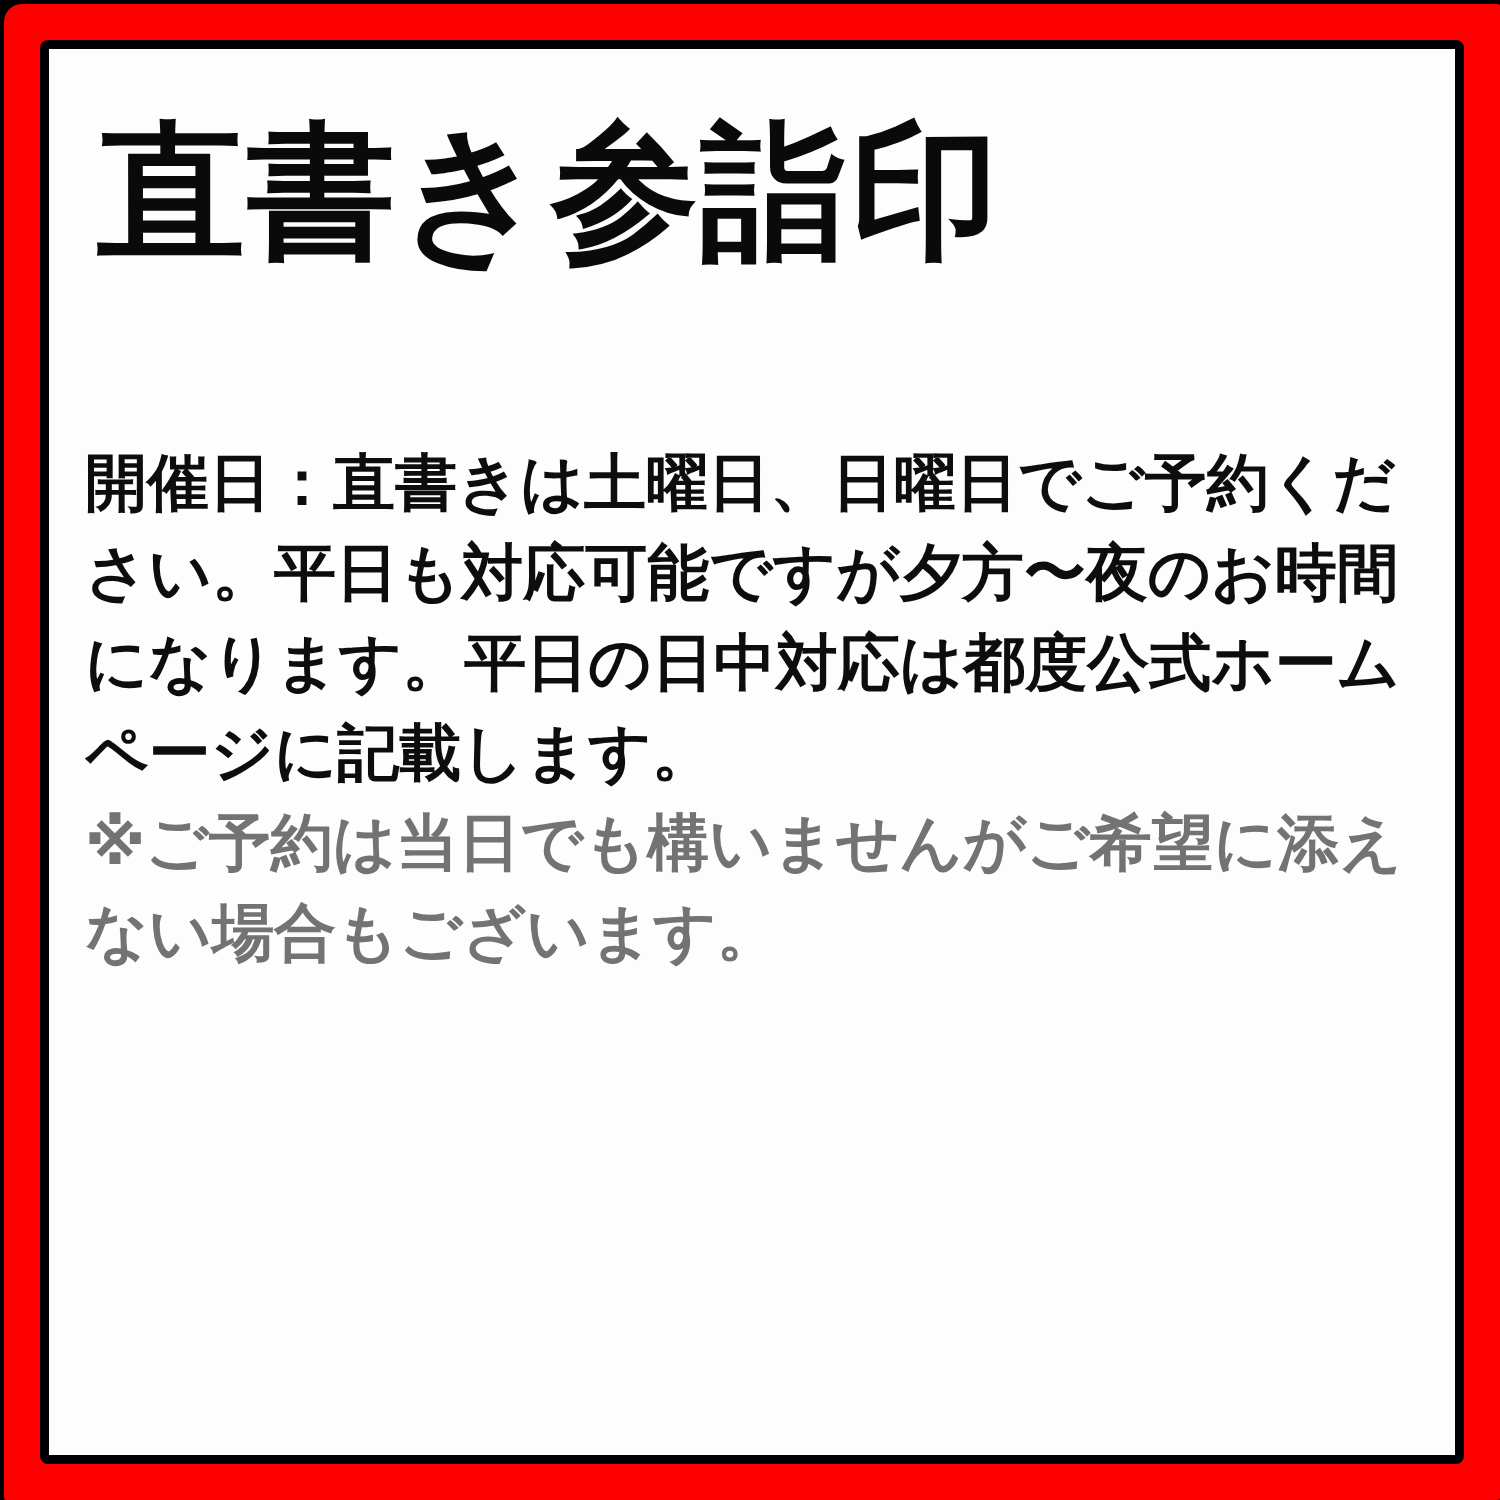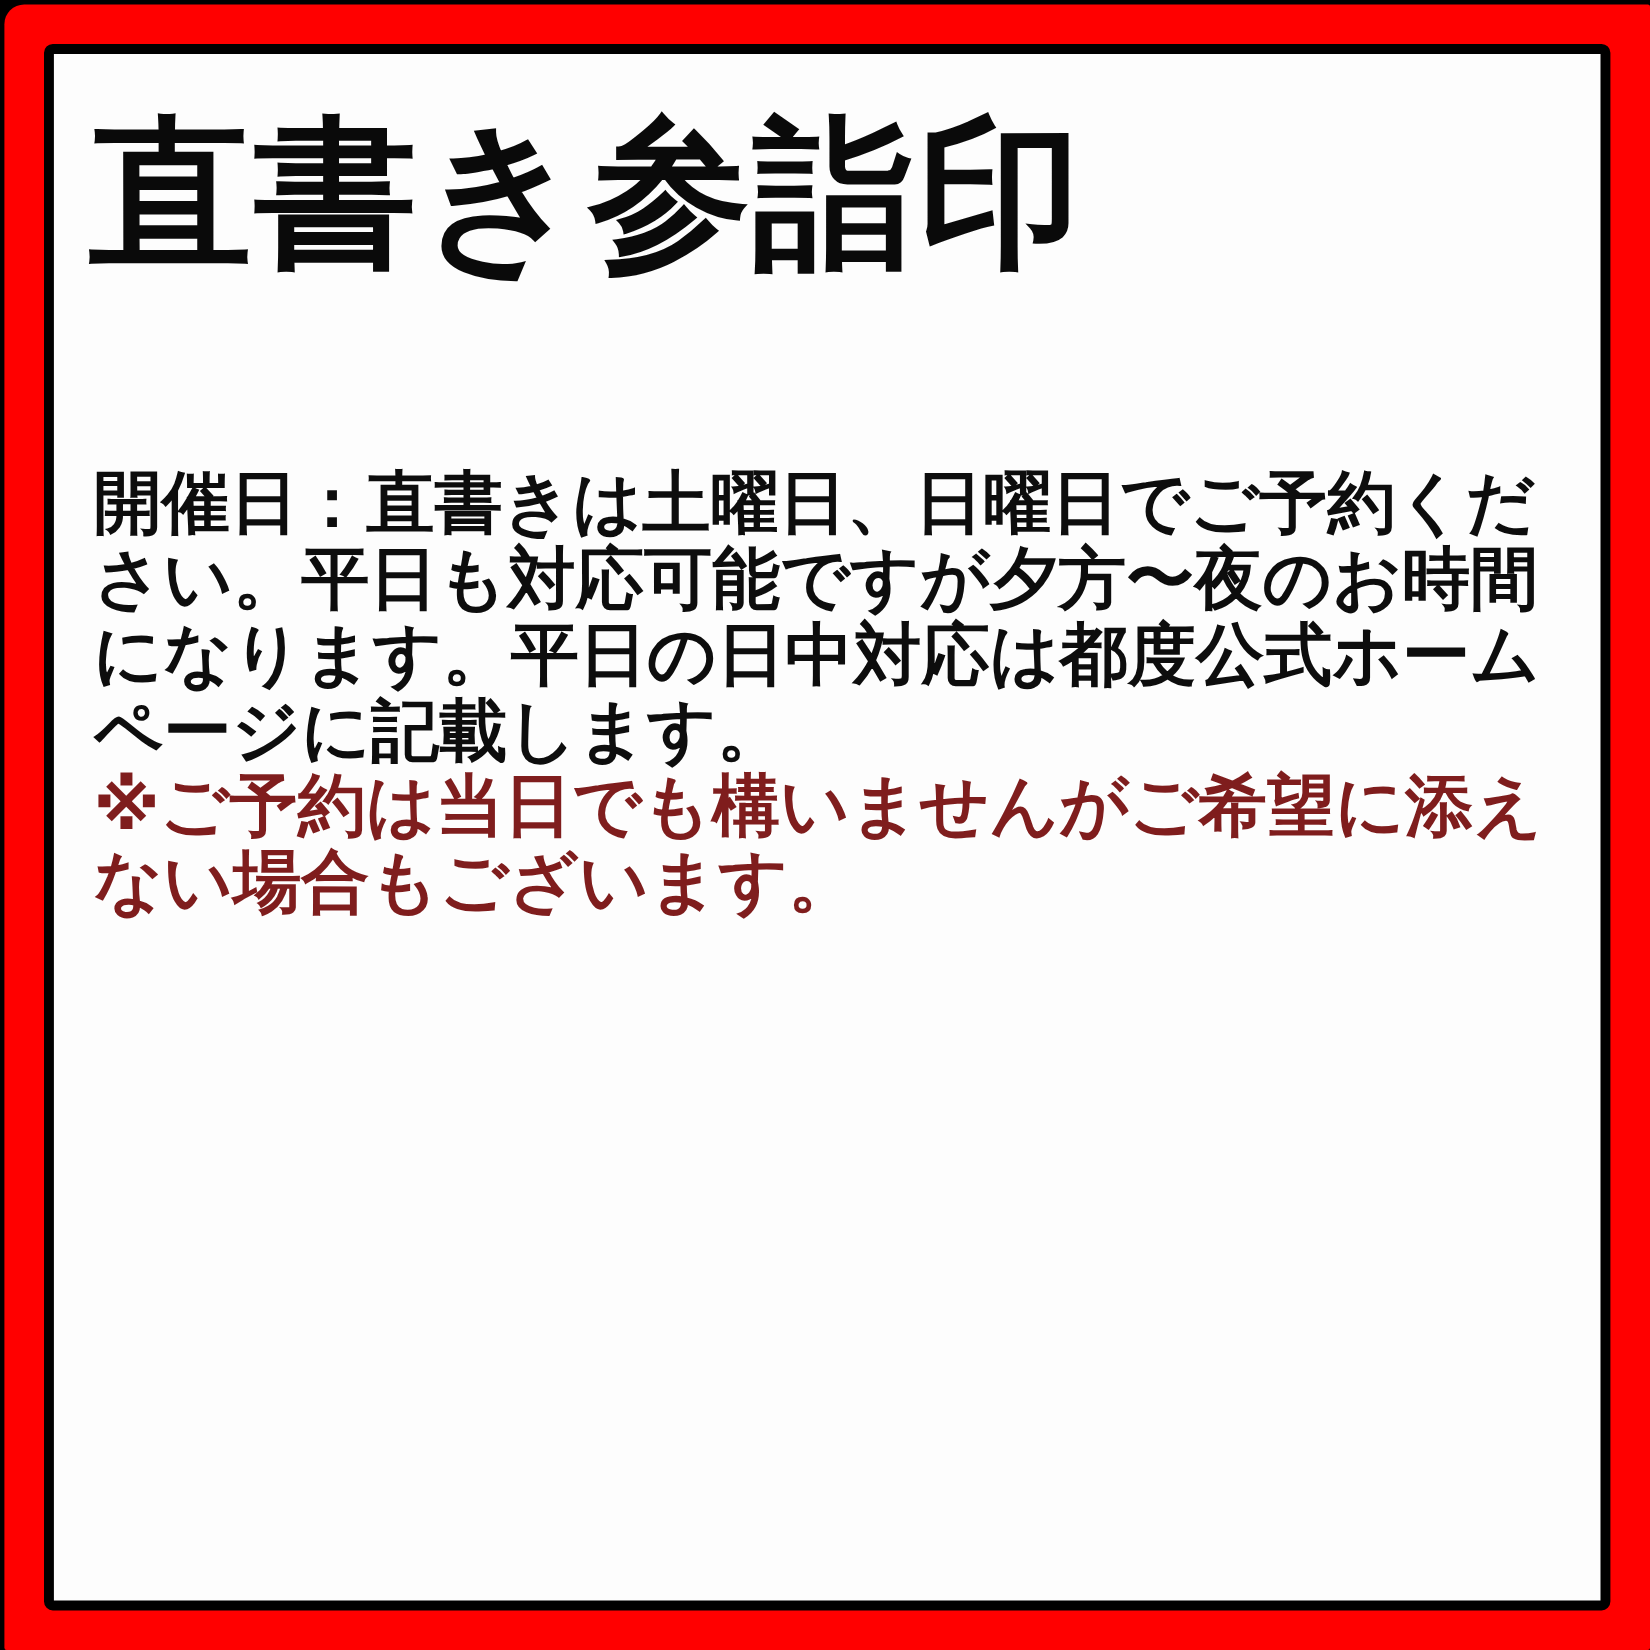--- a/index.html
+++ b/index.html
@@ -31,48 +31,48 @@
     height: 100%;
     box-sizing: border-box;
     background: #fdfdfd;
     border: 9px solid #000000;
     border-radius: 8px;
     padding: 50px 17px 40px 28px;
     overflow: hidden;
   }
 
   .page-title {
-    margin: 0;
+    margin: 16px;
     padding-left: 4px;
     font-size: 148px;
     line-height: 1.05;
     font-weight: bold;
     color: #0a0a0a;
     letter-spacing: 2px;
     white-space: nowrap;
   }
 
   .body-text {
     margin-top: 168px;
     padding-left: 8px;
   }
 
   .body-text p {
     margin: 0;
     font-size: 62px;
-    line-height: 69px;
+    line-height: 90px;
     font-weight: bold;
     letter-spacing: 0px;
     word-break: break-all;
     line-break: anywhere;
     color: #0d0d0d;
   }
 
   .body-text p.warning {
-    color: #7f1d1d;
+    color: #737373;
   }
 </style>
 </head>
 <body>
 
 <div class="poster-frame">
   <div class="inner-panel">
 
     <h1 class="page-title">直書き参詣印</h1>
 

